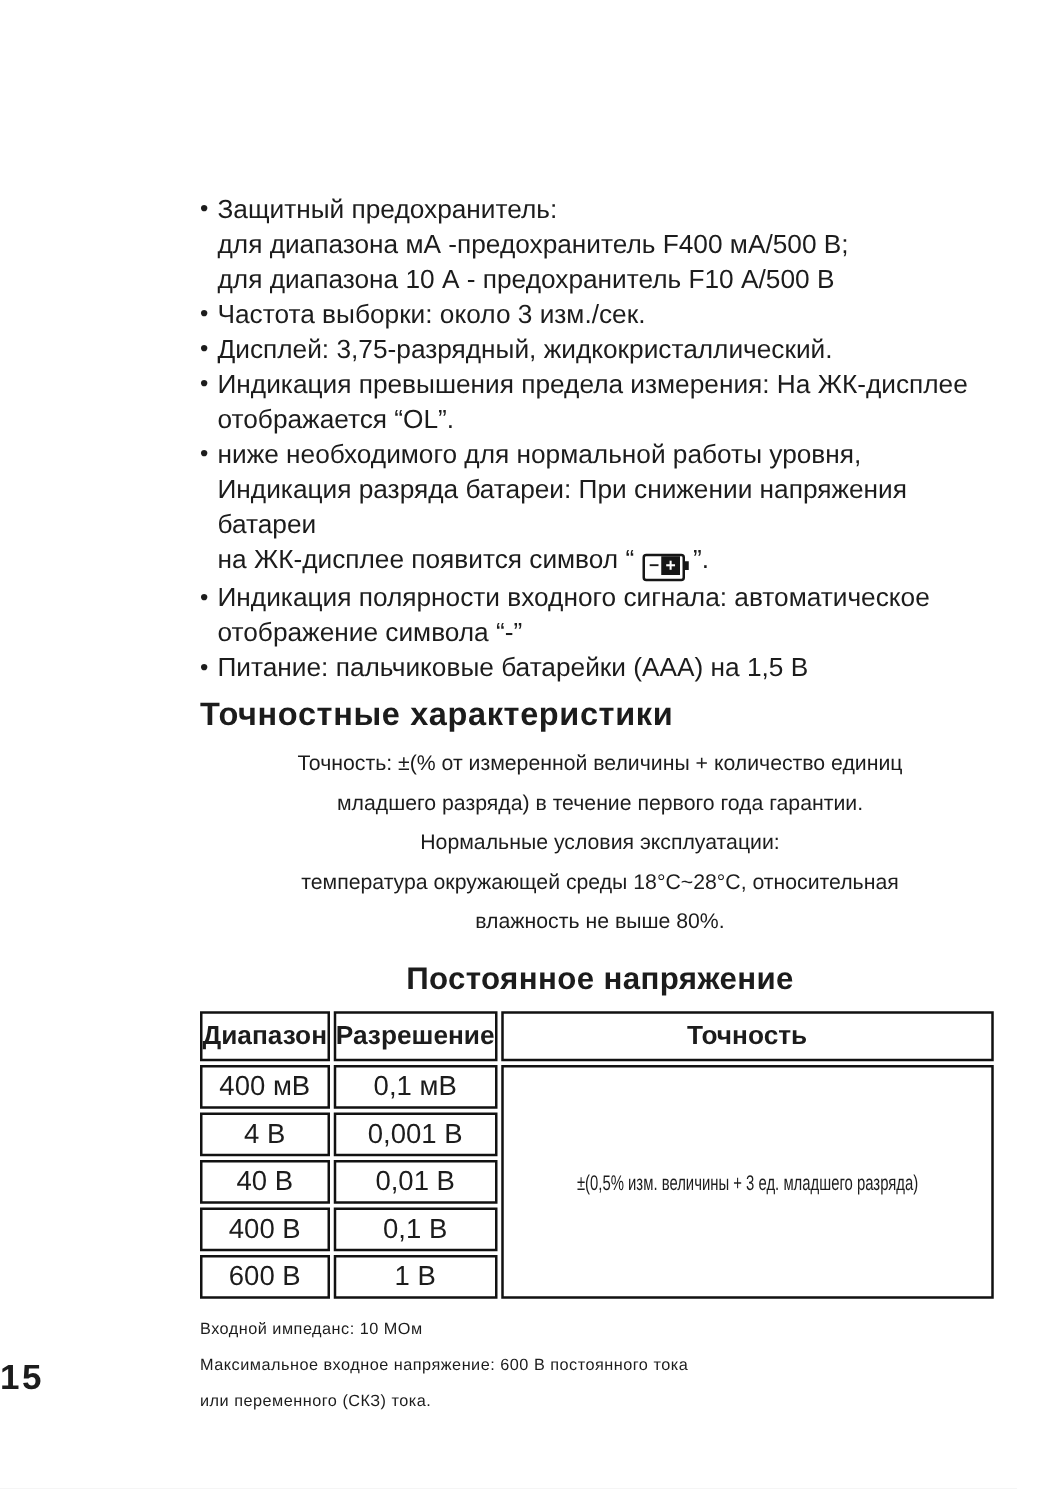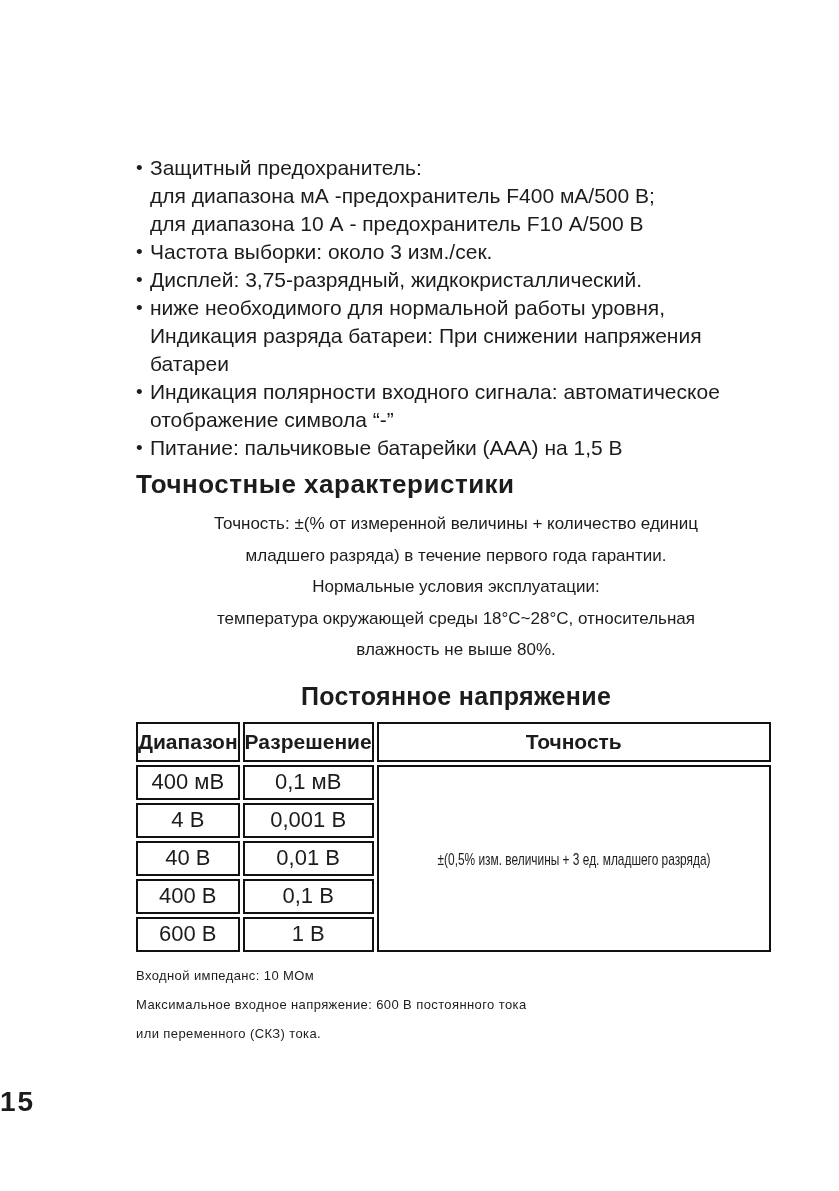--- a/index.html
+++ b/index.html
@@ -7,21 +7,21 @@
     position:relative;
     width:839px; height:1191px;
     margin:0 auto;
     background:#ffffff;
     color:#1c1c1c;
     font-family:"Liberation Sans", sans-serif;
     overflow:hidden;
   }
   .content {
     position:absolute;
-    left:136px; top:154px;
+    left:160px; top:154px;
     width:640px;
   }
   
   .bullets { font-size:21px; line-height:28px; }
   .bullet { position:relative; padding-left:14px; }
   .bullet .line.first::before {
     content:"\2022";
     position:absolute; left:0; top:0;
     font-size:19px;
   }
@@ -116,24 +116,31 @@
       </div>
 
       <div class="bullet">
         <div class="line first">Частота выборки: около 3 изм./сек.</div>
       </div>
 
       <div class="bullet">
         <div class="line first">Дисплей: 3,75-разрядный, жидкокристаллический.</div>
       </div>
 
+      <div class="bullet">
+        <div class="line first">Индикация превышения предела измерения: На ЖК-дисплее</div>
+        <div class="line">отображается “OL”.</div>
+      </div>
 
       <div class="bullet">
         <div class="line">ниже необходимого для нормальной работы уровня,</div>
         <div class="line first">Индикация разряда батареи: При снижении напряжения батареи</div>
+        <div class="line">
+          <span>на ЖК-дисплее появится символ “ </span><span class="batt"><span>−</span><span class="plus">+</span></span><span> ”.</span>
+        </div>
       </div>
 
       <div class="bullet">
         <div class="line first">Индикация полярности входного сигнала: автоматическое</div>
         <div class="line">отображение символа “-”</div>
       </div>
 
       <div class="bullet">
         <div class="line first">Питание: пальчиковые батарейки (AAA) на 1,5 В</div>
       </div>

